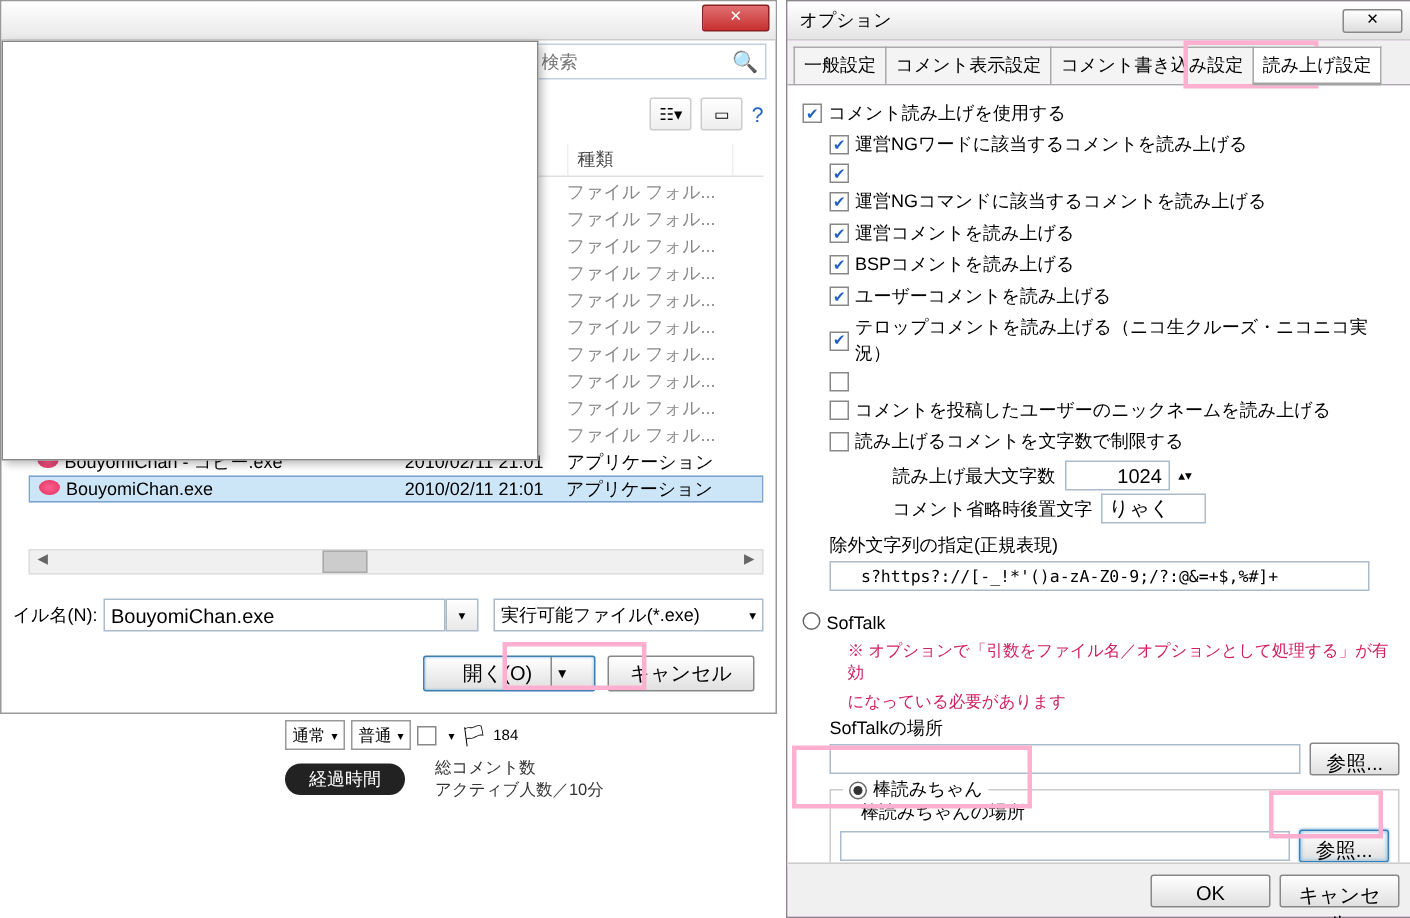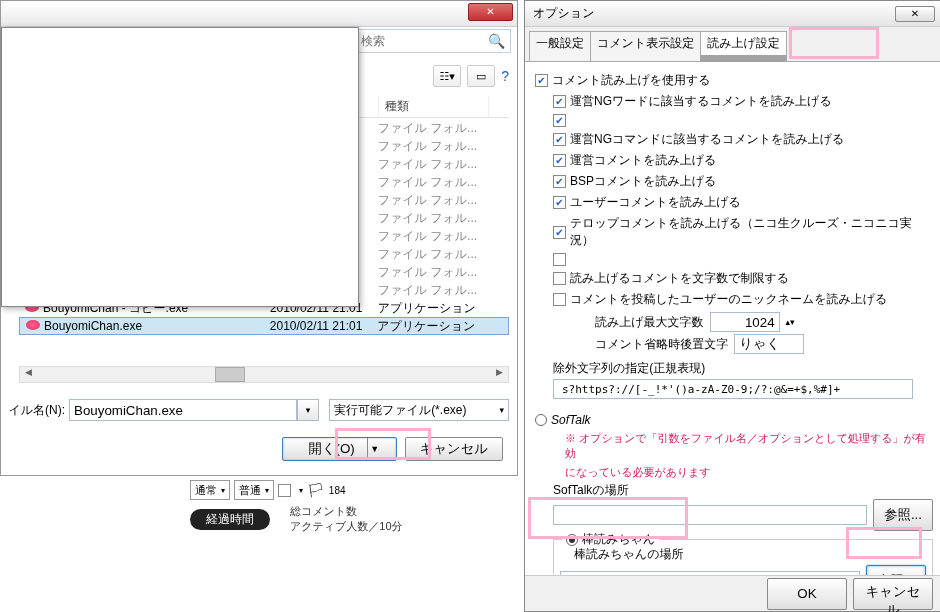--- a/index.html
+++ b/index.html
@@ -51,38 +51,38 @@
   .bp-elapsed { margin-top: 4px; display: flex; gap: 20px; align-items: center; }
   .bp-black { background: #222; color: #fff; border-radius: 11px; padding: 2px 16px; font-size: 12px; }
   .bp-stats { font-size: 11px; color: #333; }
 
   
   .opt-dialog { position: absolute; left: 524px; top: 0; width: 420px; height: 612px; border: 1px solid #888; background: #f0abfc; }
   .opt-title { height: 26px; background: linear-gradient(#fff,#e4e4e4); border-bottom: 1px solid #ccc; padding: 4px 8px; display: flex; justify-content: space-between; align-items: center; }
   .opt-closex { width: 40px; height: 16px; border: 1px solid #888; border-radius: 2px; background: linear-gradient(#fff,#ddd); font-size: 10px; text-align: center; line-height: 14px; }
   .opt-tabs { display: flex; padding: 4px 4px 0 4px; gap: 0; border-bottom: 1px solid #aaa; background: #f0f0f0; }
   .opt-tab { border: 1px solid #aaa; border-bottom: none; background: #f4f4f4; padding: 3px 6px; font-size: 12px; margin-right: -1px; position: relative; }
-  .opt-tab-active { background: #fff; z-index: 2; border-bottom: 7px solid #a3a3a3; margin-bottom: -1px; }
+  .opt-tab-active { background: #fff; z-index: 2; border-bottom: 2px solid #a3a3a3; margin-bottom: -1px; }
   .opt-body { background: #fff; padding: 8px 10px; height: 520px; overflow: hidden; }
   .opt-chk-row { display: flex; align-items: center; gap: 4px; padding: 2px 0; font-size: 12px; }
   .chk { width: 13px; height: 13px; border: 1px solid #888; background: #fff; display: inline-flex; align-items: center; justify-content: center; font-size: 10px; color: #2060c0; }
   .chk-on::after { content: "✔"; }
   .indent1 { margin-left: 18px; }
   .opt-input-row { display: flex; align-items: center; gap: 6px; margin: 2px 0 2px 60px; }
   .opt-num { width: 70px; height: 20px; border: 1px solid #abc; padding: 0 4px; text-align: right; }
   .opt-txt { width: 70px; height: 20px; border: 1px solid #abc; padding: 0 4px; }
-  .opt-regex { width: 360px; height: 20px; border: 1px solid #abc; padding: 0 8px; margin: 2px 0 2px 18px; font-family: monospace; font-size: 11px; }
-  .opt-radio-row { display: flex; align-items: center; gap: 4px; padding: 2px 0; font-style: italic; }
+  .opt-regex { width: 360px; height: 20px; border: 1px solid #abc; padding: 0 20px; margin: 2px 0 2px 18px; font-family: monospace; font-size: 11px; }
+  .opt-radio-row { display: flex; gap: 4px; padding: 2px 0; }
   .radio { width: 12px; height: 12px; border: 1px solid #666; border-radius: 50%; display: inline-flex; align-items: center; justify-content: center; }
   .radio-on::after { content: ""; width: 6px; height: 6px; background: #333; border-radius: 50%; display: block; }
   .opt-warning { color: #d02060; font-size: 11px; margin-left: 30px; padding: 2px 0; }
   .opt-fieldset { border: 1px solid #ccc; margin: 4px 0 4px 18px; padding: 6px 6px 6px 6px; position: relative; }
   .opt-fieldset-label { position: absolute; top: -9px; left: 8px; background: #fff; padding: 0 4px; font-size: 12px; display: flex; align-items: center; gap: 4px; }
   .opt-path { width: 280px; height: 20px; border: 1px solid #abc; margin: 2px 0; }
-  .opt-browse { height: 32px; padding: 4px 10px; border: 1px solid #888; background: linear-gradient(#fff,#e0e0e0); border-radius: 2px; }
+  .opt-browse { height: 22px; padding: 4px 10px; border: 1px solid #888; background: linear-gradient(#fff,#e0e0e0); border-radius: 2px; }
   .opt-browse-hl { border: 1px solid #3c7fb1; box-shadow: 0 0 3px #6bb1e0 inset, 0 0 2px #6bb1e0; }
   .opt-bottom { position: absolute; bottom: 0; left: 0; right: 0; height: 36px; background: #f0f0f0; border-top: 1px solid #ccc; display: flex; justify-content: flex-end; align-items: center; gap: 6px; padding: 0 10px; }
 </style>
 </head>
 <body>
 
 <div class="file-dialog">
   <div class="fd-titlebar">
     <div class="fd-close">✕</div>
   </div>
@@ -215,20 +215,21 @@
 </div>
 
 <div class="opt-dialog">
   <div class="opt-title">
     <span>オプション</span>
     <span class="opt-closex">✕</span>
   </div>
   <div class="opt-tabs">
     <div class="opt-tab">一般設定</div>
     <div class="opt-tab">コメント表示設定</div>
+    <div class="opt-tab">コメント書き込み設定</div>
     <div class="opt-tab opt-tab-active">読み上げ設定</div>
   </div>
   <div class="opt-body">
     <div class="opt-chk-row">
         <span class="chk chk-on"></span>
         <span>コメント読み上げを使用する</span>
       </div>
     <div class="opt-chk-row indent1">
         <span class="chk chk-on"></span>
         <span>運営NGワードに該当するコメントを読み上げる</span>
@@ -254,25 +255,25 @@
       </div>
     <div class="opt-chk-row indent1">
         <span class="chk chk-on"></span>
         <span>テロップコメントを読み上げる（ニコ生クルーズ・ニコニコ実況）</span>
       </div>
     <div class="opt-chk-row indent1">
         <span class="chk"></span>
       </div>
     <div class="opt-chk-row indent1">
         <span class="chk"></span>
+        <span>コメントを投稿したユーザーのニックネームを読み上げる</span>
+      </div>
+    <div class="opt-chk-row indent1">
+        <span class="chk"></span>
         <span>読み上げるコメントを文字数で制限する</span>
-      </div>
-    <div class="opt-chk-row indent1">
-        <span class="chk"></span>
-        <span>コメントを投稿したユーザーのニックネームを読み上げる</span>
       </div>
     <div class="opt-input-row">
       <span>読み上げ最大文字数</span>
       <input class="opt-num" value="1024" style="">
       <span style="font-size:9px">▴▾</span>
     </div>
     <div class="opt-input-row">
       <span>コメント省略時後置文字</span>
       <input class="opt-txt" value="りゃく" style="">
     </div>

